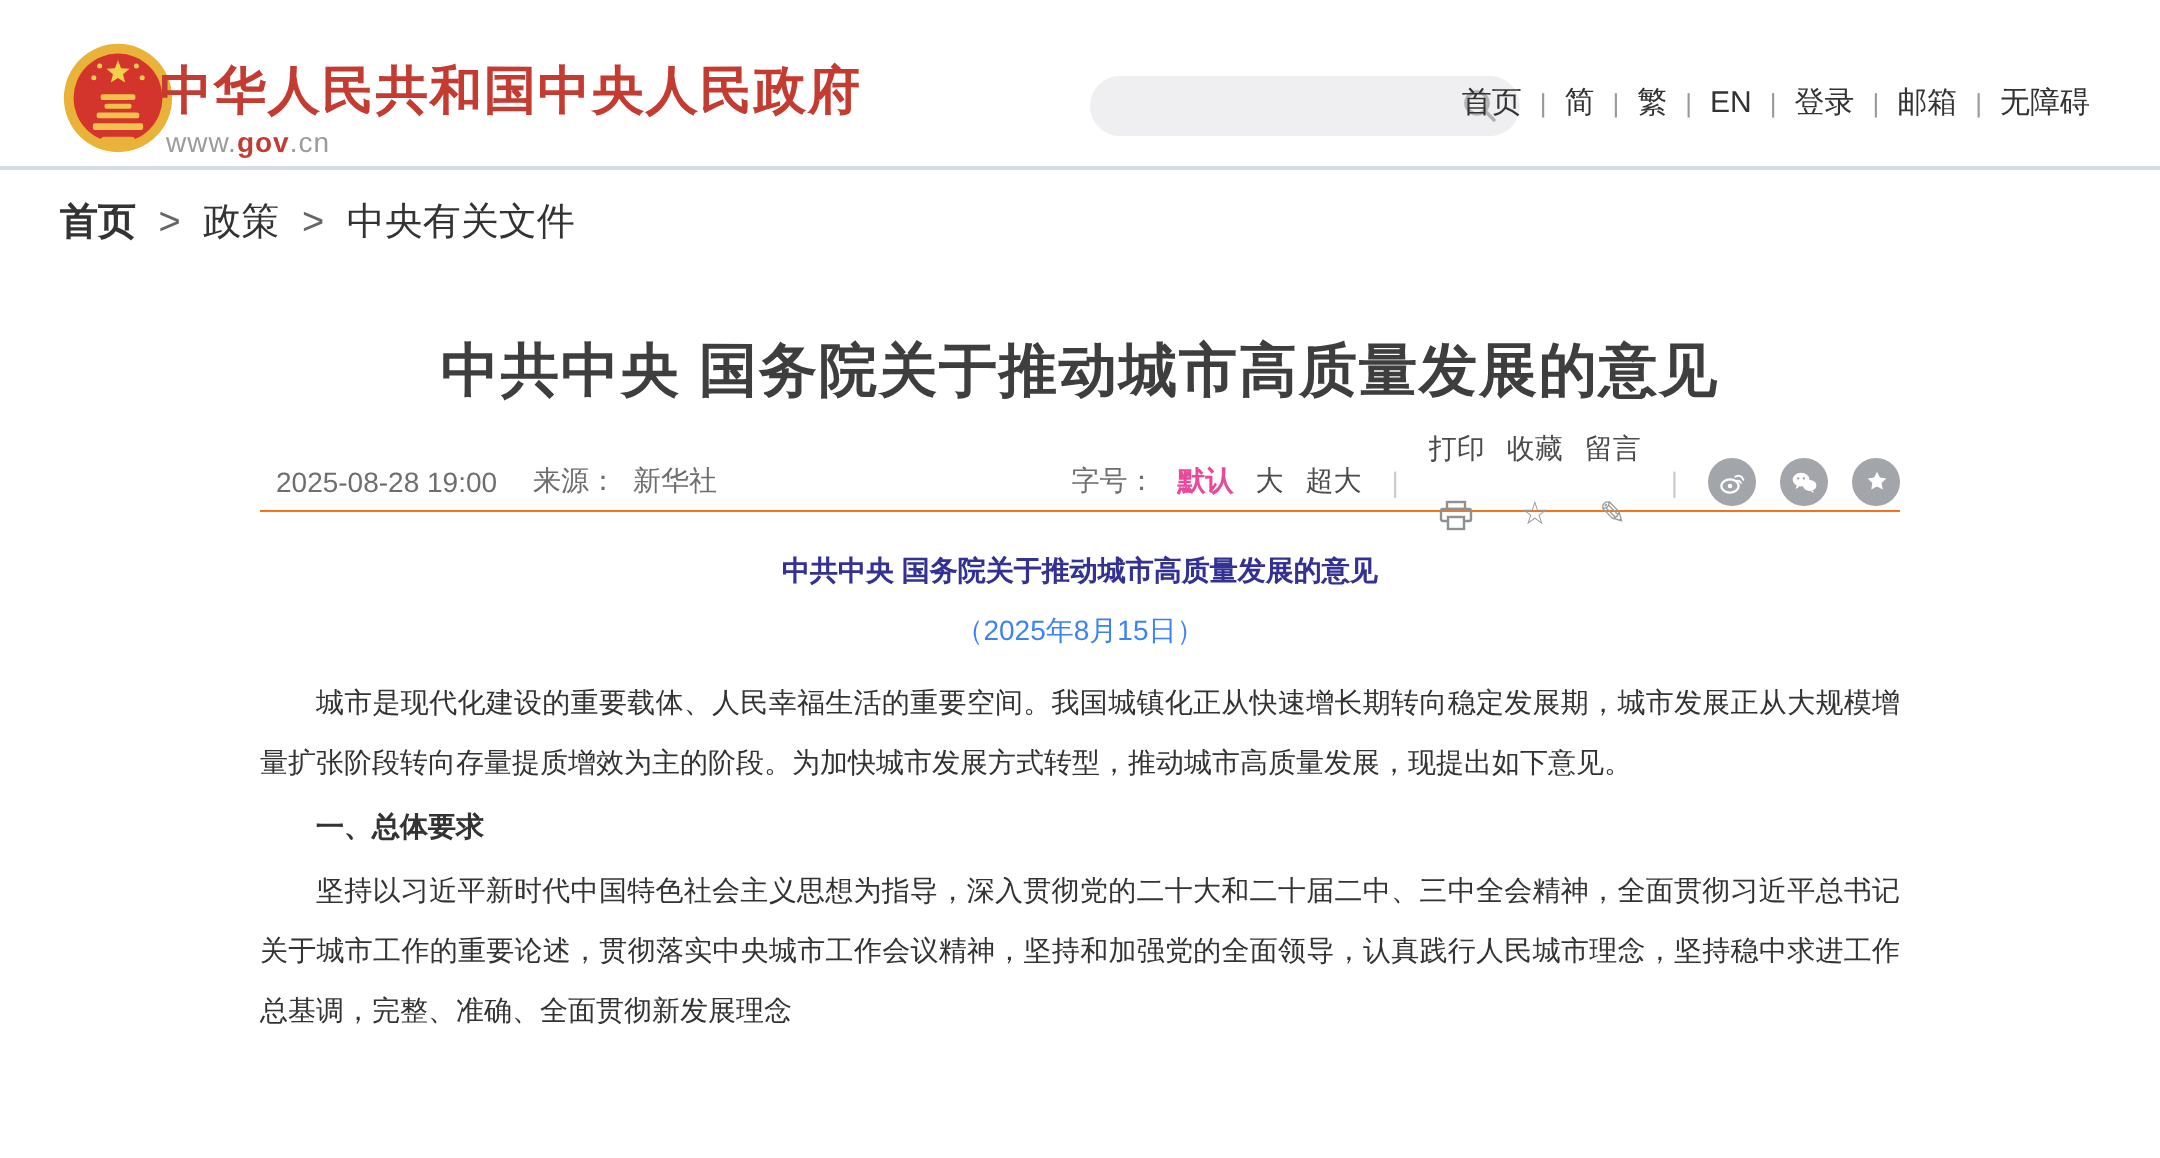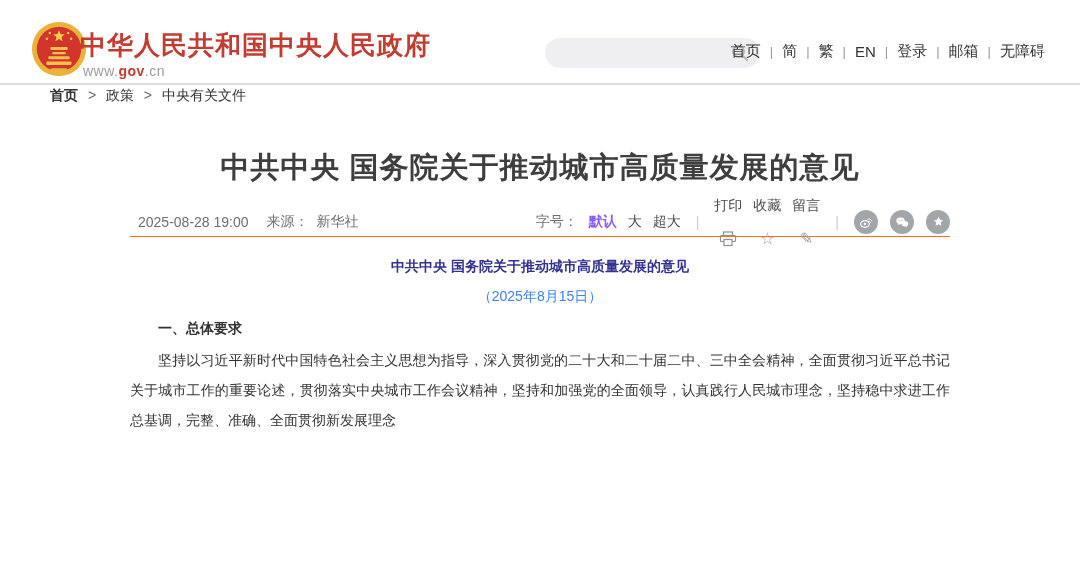--- a/index.html
+++ b/index.html
@@ -27,39 +27,39 @@
   }
   .search-icon { position:absolute; right:11px; top:6px; width:18px; height:18px; cursor:pointer; }
   .topnav {
     position:absolute; right:26px; top:42px; display:flex; align-items:center;
     font-size:15px; color:#333; white-space:nowrap;
   }
   .topnav .nav-link { padding:0 9px; cursor:pointer; }
   .topnav .sep { color:#999; font-size:13px; }
   .header-divider { height:2px; background:#d7dce6; }
   
-  .breadcrumb { padding:2px 0 8px 30px; font-size:14px; color:#333;margin-left:20px; }
+  .breadcrumb { padding:13px 0 8px 30px; font-size:19px; color:#333; }
   .breadcrumb .crumb { cursor:pointer; }
   .breadcrumb .crumb-home { font-weight:700; }
   .breadcrumb .bsep { color:#666; margin:0 6px; }
   
   .article { width:820px; margin:0 auto; }
   .article h1 {
     margin-top:34px; text-align:center;
     font-size:29px; line-height:40px; font-weight:700; color:#3e3e3e; letter-spacing:1px;
   }
   .meta-row {
     margin-top:20px; height:30px; display:flex; align-items:center;
     border-bottom:1px solid #f97316; font-size:14px; color:#6e6e6e;
   }
   .meta-left { display:flex; align-items:center; gap:8px; padding-left:8px; white-space:nowrap; }
   .meta-left .source-label { margin-left:10px; }
   .meta-right { margin-left:auto; display:flex; align-items:center; gap:11px; white-space:nowrap; }
   .fs-option { cursor:pointer; color:#4b4b4b; }
-  .fs-default { color:#8b5cf6; font-weight:700;text-align:center; }
+  .fs-default { color:#ec4899; font-weight:700;text-align:center; }
   .meta-divider { color:#ccc; padding:0 4px; }
   .tool { display:flex; align-items:center; gap:16px; cursor:pointer; color:#4b4b4b;flex-direction:column; }
   .tool .glyph { color:#9a9a9a; font-size:16px; line-height:1; }
   .share-btn {
     width:24px; height:24px; border-radius:50%; background:#a2a6aa;
     display:flex; align-items:center; justify-content:center; cursor:pointer; border:none;
   }
   .share-btn + .share-btn { margin-left:1px; }
   
   .content { font-size:14px; line-height:30px; color:#333; text-align:justify; }
@@ -185,16 +185,17 @@
         <svg width="15" height="15" viewBox="0 0 24 24">
           <path d="M12 4.5l2.3 4.7 5.2.8-3.8 3.6.9 5.1-4.6-2.4-4.6 2.4.9-5.1-3.8-3.6 5.2-.8z" fill="#fff"></path>
         </svg>
       </button>
     </div>
   </div>
 
   <div class="content">
     <p class="doc-title">中共中央 国务院关于推动城市高质量发展的意见</p>
     <p class="doc-date">（2025年8月15日）</p>
+    <p class="para-intro">城市是现代化建设的重要载体、人民幸福生活的重要空间。我国城镇化正从快速增长期转向稳定发展期，城市发展正从大规模增量扩张阶段转向存量提质增效为主的阶段。为加快城市发展方式转型，推动城市高质量发展，现提出如下意见。</p>
     <p class="section-heading">一、总体要求</p>
     <p class="para-section">坚持以习近平新时代中国特色社会主义思想为指导，深入贯彻党的二十大和二十届二中、三中全会精神，全面贯彻习近平总书记关于城市工作的重要论述，贯彻落实中央城市工作会议精神，坚持和加强党的全面领导，认真践行人民城市理念，坚持稳中求进工作总基调，完整、准确、全面贯彻新发展理念</p>
   </div>
 </main>
 
 </body></html>

